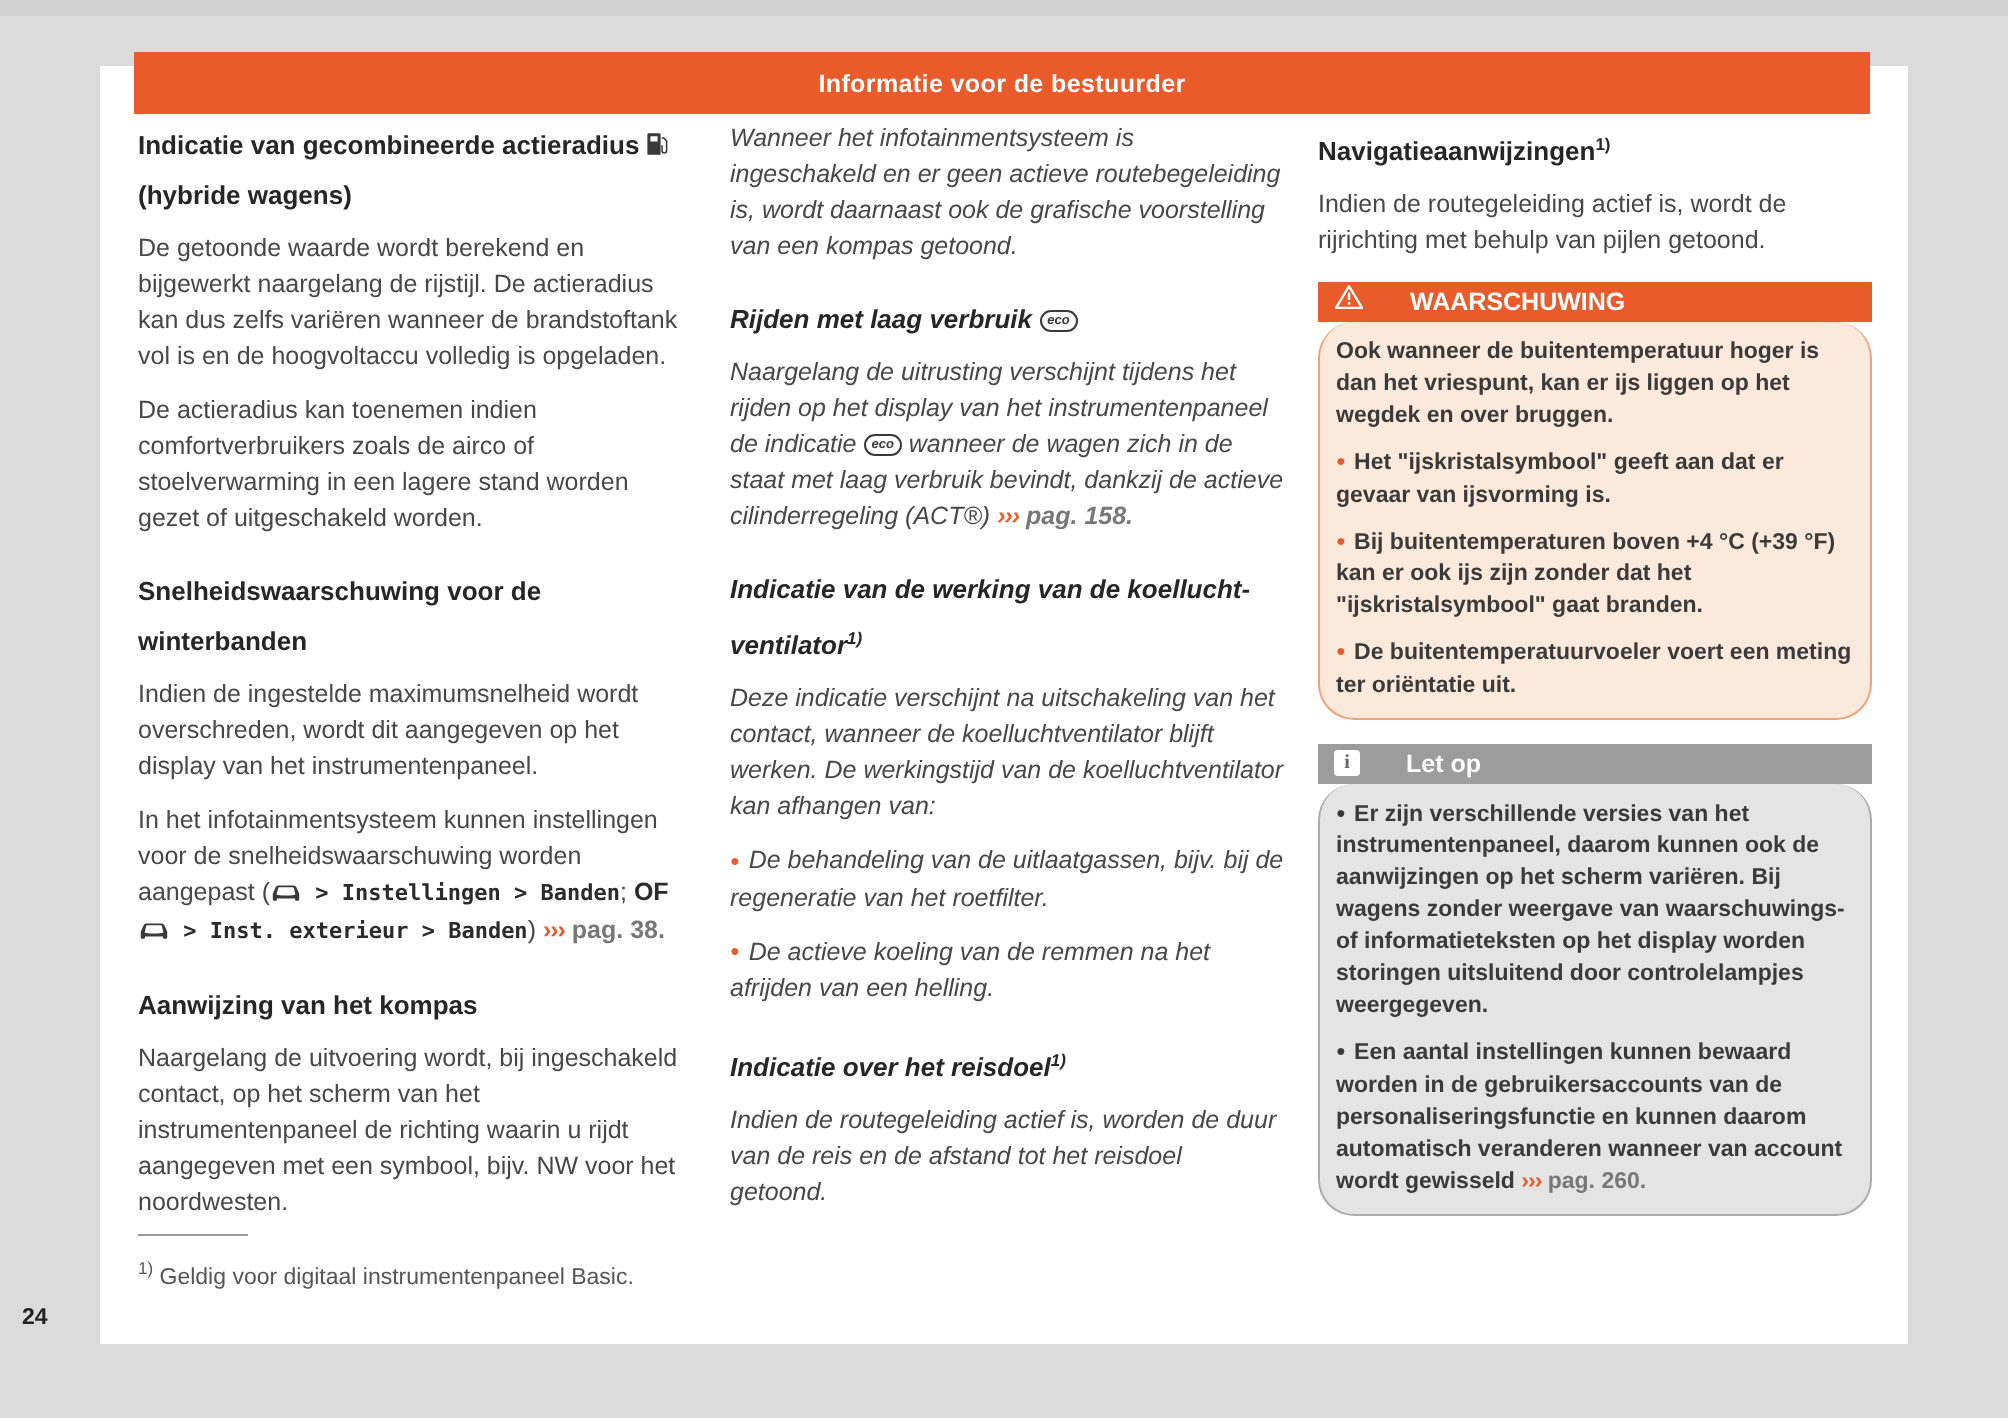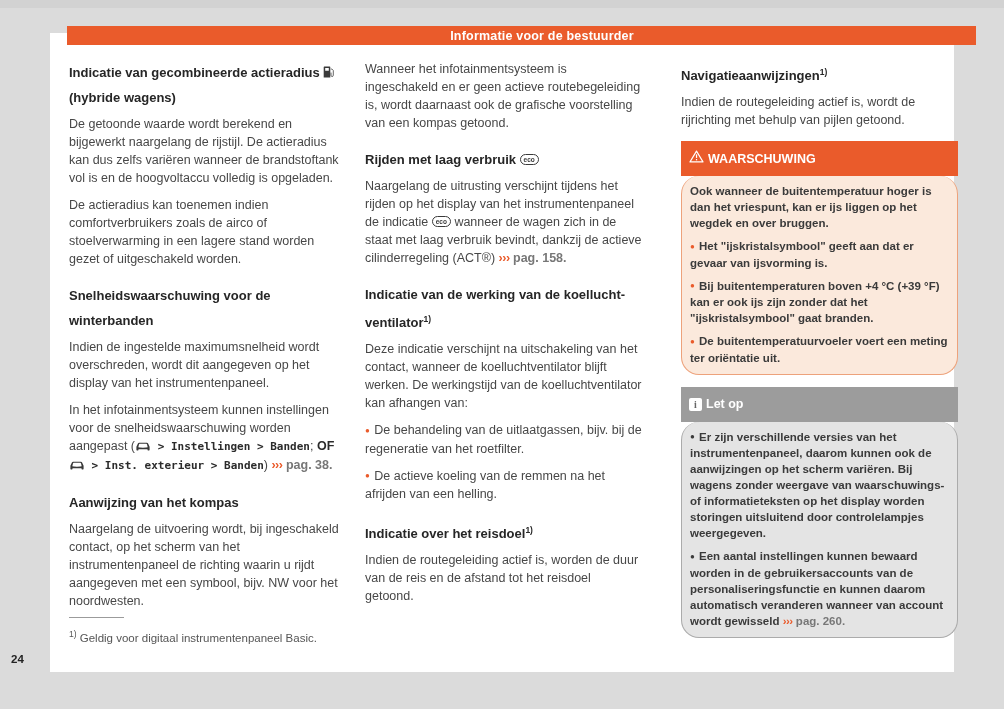--- a/index.html
+++ b/index.html
@@ -1,40 +1,40 @@
 <!DOCTYPE html>
 <html><head>
 <meta charset="utf-8">
 <style>
   html,body{margin:0;padding:0;}
   .canvas{position:relative;width:1004px;height:709px;background:#DBDBDB;overflow:hidden;
           font-family:"Liberation Sans","DejaVu Sans",sans-serif;-webkit-font-smoothing:antialiased;}
   .topstrip{position:absolute;left:0;top:0;width:100%;height:8px;background:#D2D2D2;}
   .sheet{position:absolute;left:50px;top:33px;width:904px;height:639px;background:#FFFFFF;}
-  .titlebar{position:absolute;left:67px;top:26px;width:868px;height:19px;background:#EA5B2B;
+  .titlebar{position:absolute;left:67px;top:26px;width:868px;height:31px;background:#EA5B2B;
             color:#fff;display:flex;align-items:center;justify-content:center;
-            font-size:12.5px;font-weight:700;letter-spacing:.2px;padding-left:41px;}
+            font-size:12.5px;font-weight:700;letter-spacing:.2px;}
   .col{position:absolute;top:60px;width:277px;font-size:12.5px;line-height:18px;color:#474747;}
-  .col1{left:69px;} .col2{left:365px;} .col3{left:681px;}
+  .col1{left:69px;} .col2{left:365px;font-style:italic;} .col3{left:659px;}
   .h{font-size:13px;line-height:25px;color:#262626;font-weight:700;margin:15px 0 5px;}
   .h.first{margin-top:0;}
   .col p{margin:0 0 9px;}
   
   .seg-m{font-family:"DejaVu Sans Mono","Liberation Mono",monospace;font-weight:700;font-size:11px;color:#2b2b2b;}
   .seg-b{font-weight:700;color:#2b2b2b;}
   .seg-ref{color:#EA5B2B;font-weight:700;letter-spacing:-.5px;}
   .seg-pag{color:#777;font-weight:700;}
   .seg-sup{font-size:8.5px;vertical-align:5px;}
   .seg-dot{color:#EA5B2B;font-size:8px;vertical-align:1.5px;margin-right:1px;}
   .eco-badge{display:inline-block;border:1px solid #3a3a3a;border-radius:8px;font-size:6.5px;
              font-weight:700;line-height:9px;padding:0 3px;vertical-align:2px;color:#3a3a3a;}
   .seg-car svg,.seg-pump svg{vertical-align:-1px;}
   
   .box{margin-top:12px;}
-  .box-head{height:35px;display:flex;align-items:center;gap:4px;padding:0 8px;
+  .box-head{height:20px;display:flex;align-items:center;gap:23px;padding:0 8px;
             font-weight:700;font-size:12.5px;color:#fff;}
   .warn .box-head{background:#EA5B2B;}
   .note .box-head{background:#9C9C9C;}
   .box-body{padding:7px 8px 8px;font-weight:700;font-size:11.5px;line-height:16px;color:#3a3a3a;border-radius:18px;}
   .warn .box-body{background:#FBE9DC;border:1px solid #EDA27B;border-top:none;}
   .note .box-body{background:#E4E4E4;border:1px solid #ABABAB;border-top:none;}
   .box-body p{margin:0 0 7px;}
   .box-body p:last-child{margin-bottom:0;}
   .note .seg-dot{color:#3a3a3a;}
   .note-i{display:inline-block;width:13px;height:13px;background:#fff;color:#666;border-radius:2px;

